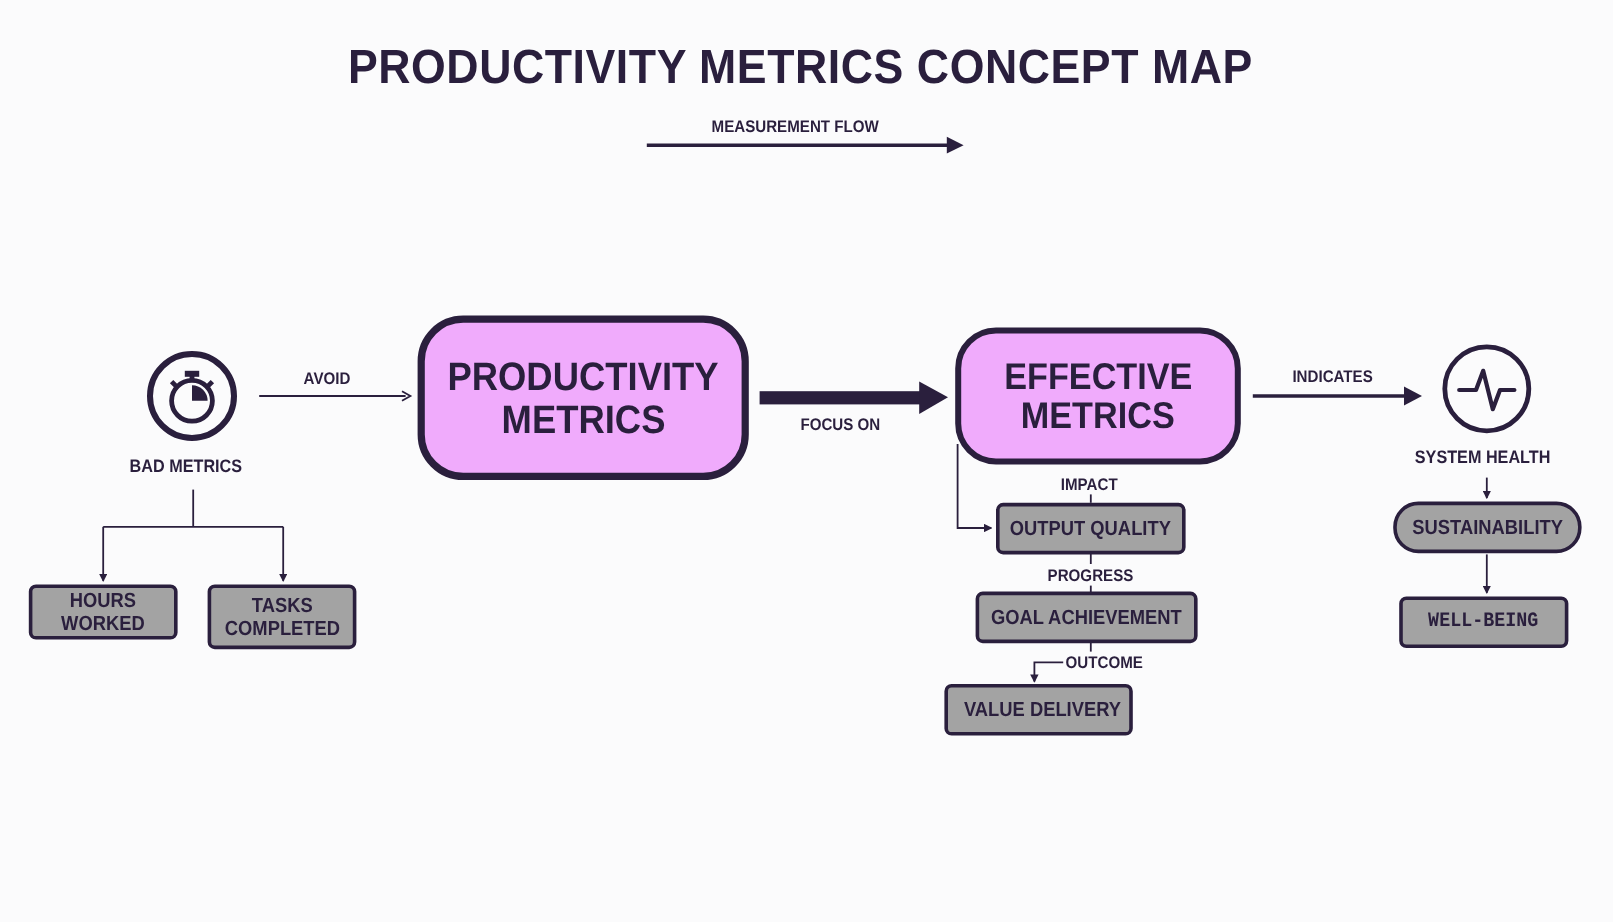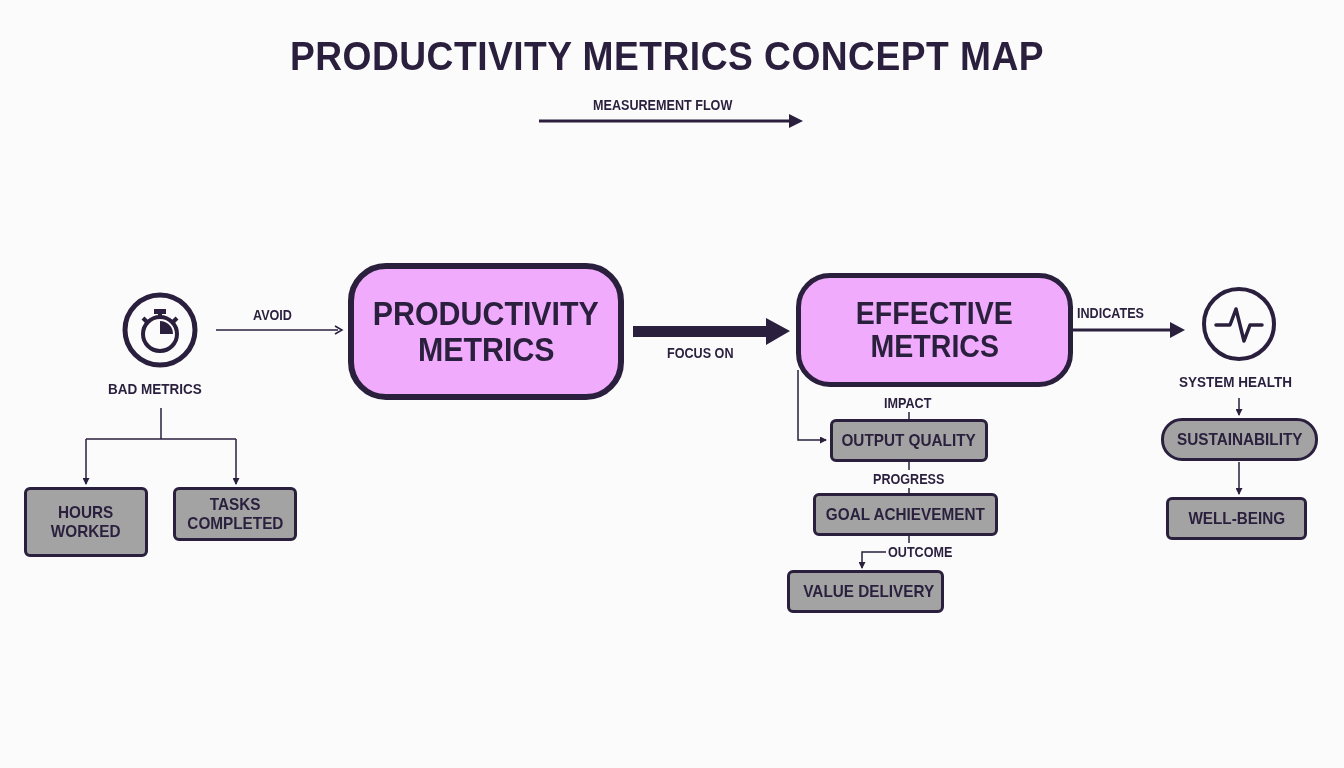--- a/index.html
+++ b/index.html
@@ -98,36 +98,36 @@
     <rect x="33" y="18" width="12" height="5" fill="#2a1f3d"></rect>
     <rect x="37" y="22" width="4" height="5" fill="#2a1f3d"></rect>
     <line x1="22" y1="27" x2="26" y2="31" stroke="#2a1f3d" stroke-width="4"></line>
     <line x1="56" y1="27" x2="52" y2="31" stroke="#2a1f3d" stroke-width="4"></line>
     <path d="M39,43 L39,30 A13,13 0 0 1 52,43 Z" fill="#2a1f3d"></path>
   </svg>
 </div>
 <div class="abs lbl" style="left:108px;top:380px;">BAD METRICS</div>
 <div class="abs lbl-sm" style="left:253px;top:307px;">AVOID</div>
 
-<div class="abs box" style="left:24px;top:487px;width:124px;height:70px;">
+<div class="abs box" style="left:24px;top:487px;width:124px;height:46px;">
   <span>HOURS</span>
   <span>WORKED</span>
 </div>
 <div class="abs box" style="left:173px;top:487px;width:124px;height:54px;">
   <span>TASKS</span>
   <span>COMPLETED</span>
 </div>
 
 <div class="abs bigbox" style="left:348px;top:263px;width:276px;height:137px;">
   <span>PRODUCTIVITY</span>
   <span>METRICS</span>
 </div>
 <div class="abs lbl-sm" style="left:667px;top:345px;">FOCUS ON</div>
 
-<div class="abs bigbox" style="left:796px;top:273px;width:277px;height:114px;border-width:5px;border-radius:34px;font-size:31px;line-height:33px;">
+<div class="abs bigbox" style="left:796px;top:273px;width:238px;height:114px;border-width:5px;border-radius:34px;font-size:31px;line-height:33px;">
   <span>EFFECTIVE</span>
   <span>METRICS</span>
 </div>
 <div class="abs lbl-sm" style="left:1077px;top:305px;">INDICATES</div>
 
 <div class="abs lbl-sm" style="left:884px;top:395px;">IMPACT</div>
 <div class="abs box" style="left:830px;top:419px;width:158px;height:43px;">
   <span>OUTPUT QUALITY</span>
 </div>
 <div class="abs lbl-sm" style="left:873px;top:471px;">PROGRESS</div>
@@ -142,15 +142,15 @@
 <div class="abs" style="left:1200px;top:285px;width:78px;height:78px;">
   <svg width="78" height="78" viewBox="0 0 78 78">
     <circle cx="39" cy="39" r="35" fill="none" stroke="#2a1f3d" stroke-width="4"></circle>
     <polyline points="16,40 30,40 36,24 44,56 50,40 62,40" fill="none" stroke="#2a1f3d" stroke-width="3.5" stroke-linejoin="round" stroke-linecap="round"></polyline>
   </svg>
 </div>
 <div class="abs lbl" style="left:1179px;top:373px;">SYSTEM HEALTH</div>
 <div class="abs box" style="left:1161px;top:418px;width:157px;height:43px;border-radius:21px;">
   <span>SUSTAINABILITY</span>
 </div>
-<div class="abs box" style="left:1166px;top:497px;width:141px;height:43px;">
+<div class="abs box" style="left:1166px;top:497px;width:141px;height:43px;font-family:Liberation Mono, monospace;">
   <span>WELL-BEING</span>
 </div>
 
 </body></html>

